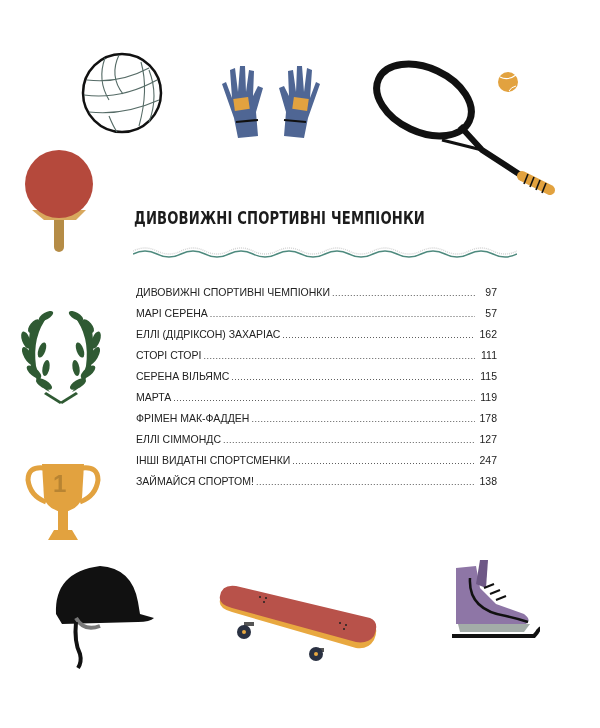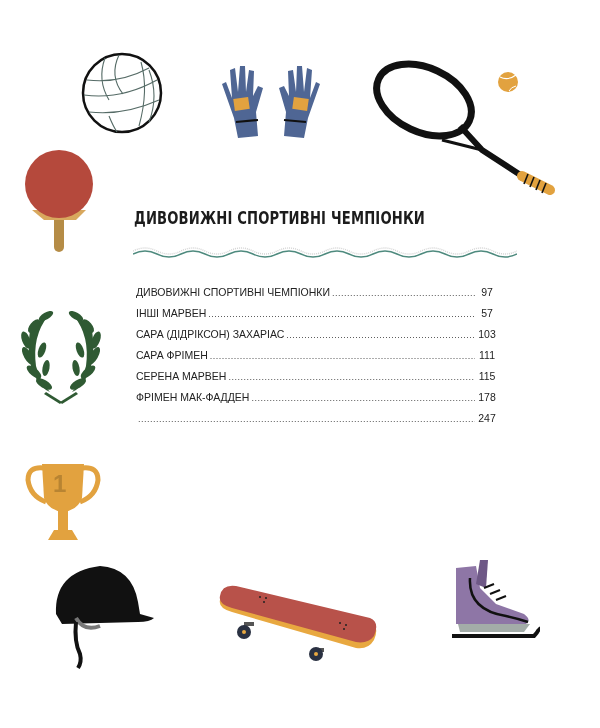--- a/index.html
+++ b/index.html
@@ -10,21 +10,21 @@
     left:134px; top:208px; font-family:"DejaVu Sans Condensed","DejaVu Sans", sans-serif;
     font-size:17px; font-weight:bold; letter-spacing:0.2px; color:#1c1c1c;
     transform:scaleX(0.86); transform-origin:left center; white-space:nowrap;
   }
   .wave { left:133px; top:244px; width:384px; height:18px; }
   .toc { left:136px; top:286px; width:361px; }
   .toc-row { display:flex; align-items:baseline; height:21px; font-size:10.5px; color:#222; }
   .toc-label { white-space:nowrap; }
   .toc-dots { flex:1; overflow:hidden; white-space:nowrap; margin:0 2px; color:#444; font-size:9px; letter-spacing:0.5px; }
   .toc-dots::after { content:"................................................................................................................................................................"; }
-  .toc-page { white-space:nowrap; min-width:20px; text-align:center; }
+  .toc-page { white-space:nowrap; min-width:20px; text-align:right; }
 </style>
 </head>
 <body>
 
 <svg class="abs" style="left:79px;top:50px" width="86" height="86" viewBox="0 0 86 86">
   <circle cx="43" cy="43" r="39" fill="#fff" stroke="#111" stroke-width="2.5"></circle>
   <g fill="none" stroke="#556b66" stroke-width="1.1">
     <path d="M8 30 Q40 34 70 18"></path>
     <path d="M5 45 Q42 50 78 30"></path>
     <path d="M10 62 Q44 66 80 50"></path>
@@ -114,47 +114,63 @@
   <path d="M0 10 Q12 4 24 10 T48 10 T72 10 T96 10 T120 10 T144 10 T168 10 T192 10 T216 10 T240 10 T264 10 T288 10 T312 10 T336 10 T360 10 T384 10" fill="none" stroke="#4e8a7e" stroke-width="1.4"></path>
 </svg>
 
 <div class="abs toc">
   <div class="toc-row">
       <span class="toc-label">ДИВОВИЖНІ СПОРТИВНІ ЧЕМПІОНКИ</span>
       <span class="toc-dots"></span>
       <span class="toc-page">97</span>
     </div>
   <div class="toc-row">
-      <span class="toc-label">ІНШІ МАРВЕН</span>
+      <span class="toc-label">МАРІ СЕРЕНА</span>
       <span class="toc-dots"></span>
       <span class="toc-page">57</span>
     </div>
   <div class="toc-row">
-      <span class="toc-label">САРА (ДІДРІКСОН) ЗАХАРІАС</span>
-      <span class="toc-dots"></span>
-      <span class="toc-page">103</span>
-    </div>
-  <div class="toc-row">
-      <span class="toc-label">САРА ФРІМЕН</span>
+      <span class="toc-label">ЕЛЛІ (ДІДРІКСОН) ЗАХАРІАС</span>
+      <span class="toc-dots"></span>
+      <span class="toc-page">162</span>
+    </div>
+  <div class="toc-row">
+      <span class="toc-label">СТОРІ СТОРІ</span>
       <span class="toc-dots"></span>
       <span class="toc-page">111</span>
     </div>
   <div class="toc-row">
-      <span class="toc-label">СЕРЕНА МАРВЕН</span>
+      <span class="toc-label">СЕРЕНА ВІЛЬЯМС</span>
       <span class="toc-dots"></span>
       <span class="toc-page">115</span>
     </div>
   <div class="toc-row">
+      <span class="toc-label">МАРТА</span>
+      <span class="toc-dots"></span>
+      <span class="toc-page">119</span>
+    </div>
+  <div class="toc-row">
       <span class="toc-label">ФРІМЕН МАК-ФАДДЕН</span>
       <span class="toc-dots"></span>
       <span class="toc-page">178</span>
     </div>
   <div class="toc-row">
+      <span class="toc-label">ЕЛЛІ СІММОНДС</span>
+      <span class="toc-dots"></span>
+      <span class="toc-page">127</span>
+    </div>
+  <div class="toc-row">
+      <span class="toc-label">ІНШІ ВИДАТНІ СПОРТСМЕНКИ</span>
       <span class="toc-dots"></span>
       <span class="toc-page">247</span>
+    </div>
+  <div class="toc-row">
+      <span class="toc-label">ЗАЙМАЙСЯ СПОРТОМ!</span>
+      <span class="toc-dots"></span>
+      <span class="toc-page">138</span>
     </div>
 </div>
 
 <svg class="abs" style="left:50px;top:562px" width="104" height="108" viewBox="0 0 104 108">
   <path d="M6 52 Q4 10 50 4 Q82 6 88 40 L90 52 L104 56 Q100 60 88 60 L12 62 Z" fill="#111"></path>
   <path d="M26 56 Q34 70 50 64" stroke="#777" stroke-width="4" fill="none"></path>
   <path d="M26 60 Q24 80 30 92 Q32 100 28 106" stroke="#111" stroke-width="4" fill="none"></path>
 </svg>
 
 <svg class="abs" style="left:214px;top:582px" width="166" height="82" viewBox="0 0 166 82">

